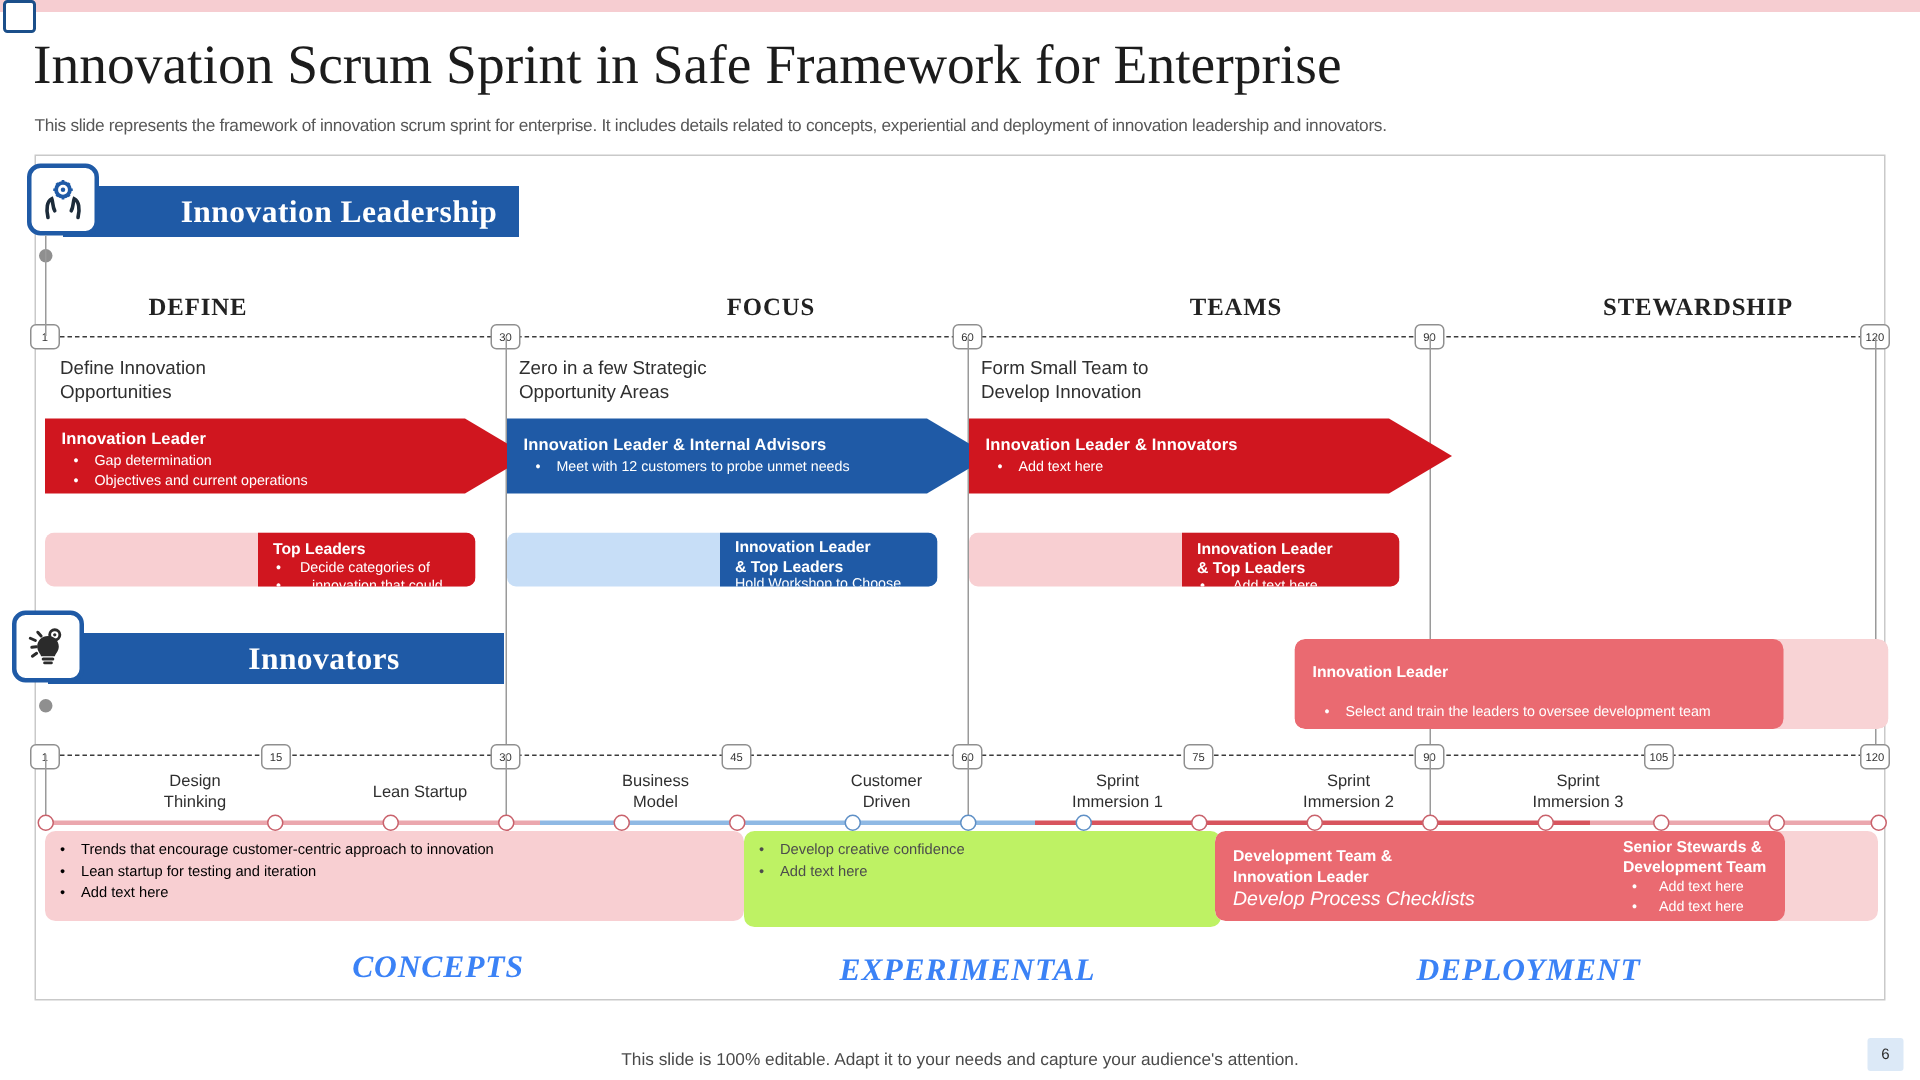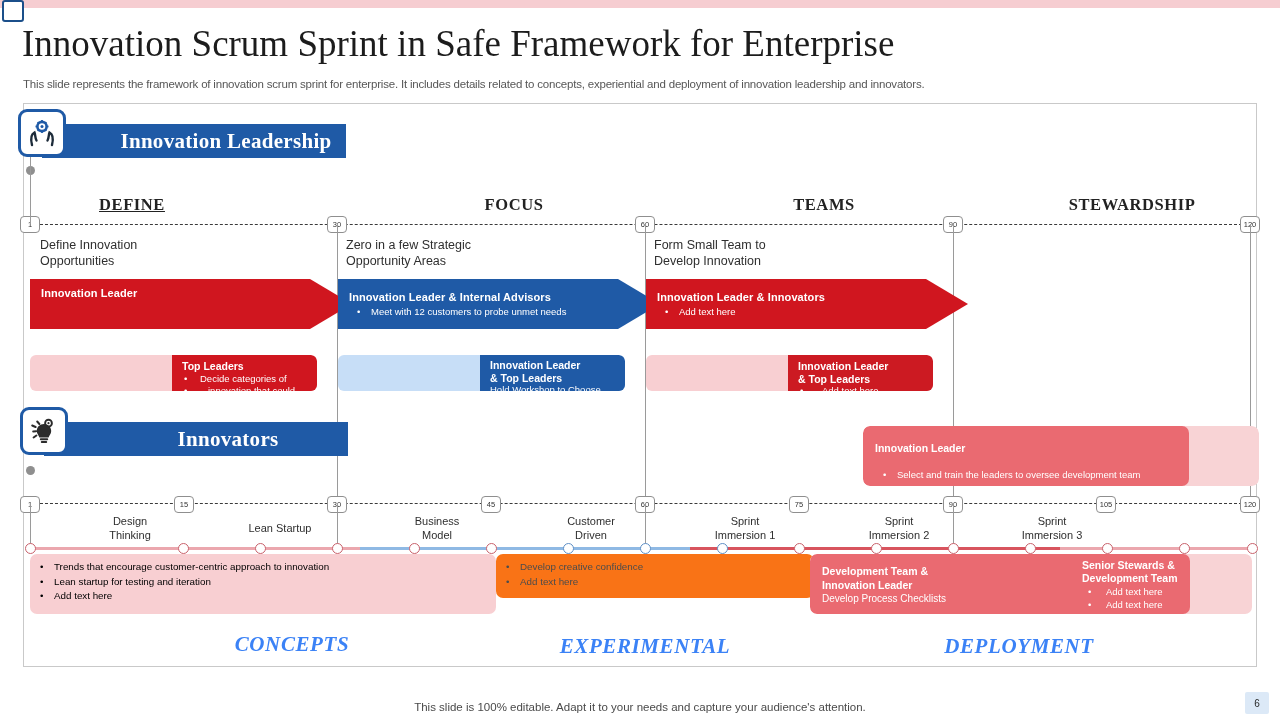--- a/index.html
+++ b/index.html
@@ -105,21 +105,21 @@
             <line x1="20.4" y1="5.1" x2="19.1" y2="6.4"></line>
               <line x1="12.9" y1="12.6" x2="11.6" y2="13.9"></line>
           </g>
           <path d="M6 28 C4.5 22 5.5 17 8.5 15.5 C9.5 18 9 21 10.5 23.5" fill="none" stroke="#1c2b3a" stroke-width="2.4" stroke-linecap="round"></path>
           <path d="M26 28 C27.5 22 26.5 17 23.5 15.5 C22.5 18 23 21 21.5 23.5" fill="none" stroke="#1c2b3a" stroke-width="2.4" stroke-linecap="round"></path>
         </svg>
       </div>
       <span class="pill-label">Innovation Leadership</span>
     </div>
 
-    <div class="phase" style="left:8px;   top:91px; width:200px;text-decoration:underline;">DEFINE</div>
+    <div class="phase" style="left:8px;   top:91px; width:200px;">DEFINE</div>
     <div class="phase" style="left:390px; top:91px; width:200px;">FOCUS</div>
     <div class="phase" style="left:700px; top:91px; width:200px;">TEAMS</div>
     <div class="phase" style="left:984px; top:91px; width:248px;">STEWARDSHIP</div>
 
     <div class="dashline" style="left:6px; top:120px; width:1222px;"></div>
     <div class="dot" style="left:2px; top:62px;"></div>
 
     <div class="node" style="left:-4px;  top:112px;">1</div>
     <div class="node" style="left:303px; top:112px;">30</div>
     <div class="node" style="left:611px; top:112px;">60</div>
@@ -137,20 +137,24 @@
     <div class="leadtext" style="left:322px;top:133px; white-space:pre-line;">Zero in a few Strategic
 Opportunity Areas</div>
     <div class="leadtext" style="left:630px;top:133px; white-space:pre-line;">Form Small Team to
 Develop Innovation</div>
 
     <div class="arrow" style="left:6px; top:175px; width:322px;">
       <div class="body" style="width:280px; background:#d0161f;"></div>
       <div class="head" style="left:280px; border-left:42px solid #d0161f;"></div>
       <div class="txt">
         <div class="hd">Innovation  Leader</div>
+        <ul>
+          <li>Gap determination</li>
+          <li>Objectives and current operations</li>
+        </ul>
       </div>
     </div>
 
     <div class="arrow" style="left:314px; top:175px; width:322px;">
       <div class="body" style="width:280px; background:#1f5aa6;"></div>
       <div class="head" style="left:280px; border-left:42px solid #1f5aa6;"></div>
       <div class="txt" style="top:12px;">
         <div class="hd">Innovation  Leader &amp; Internal Advisors</div>
         <ul>
           <li>Meet with 12 customers to probe unmet needs</li>
@@ -194,21 +198,21 @@
     <div class="sbox" style="left:622px; top:251px; width:287px;">
       <div class="pale" style="width:287px; background:#f8cfd2;"></div>
       <div class="solid" style="left:142px; width:145px; background:#cc1a22; border-radius:0 6px 6px 0;"></div>
       <div class="inner" style="left:152px; top:5px;">
         <div class="hd2">Innovation  Leader</div>
         <div class="hd2">&amp; Top Leaders</div>
         <div class="li2" style="padding-left:24px;">Add text here</div>
       </div>
     </div>
 
-    <div class="pill" style="left:20px; top:318px; width:304px;align-items:center;">
+    <div class="pill" style="left:8px; top:318px; width:304px;align-items:center;">
       <div class="pill-icon">
         <svg width="32" height="32" viewBox="0 0 32 32">
           <path d="M16 9 C20.2 9 23.2 12.2 23.2 16 C23.2 19 21.2 20.4 20.6 22.5 L11.4 22.5 C10.8 20.4 8.8 19 8.8 16 C8.8 12.2 11.8 9 16 9 Z" fill="#2b2b2b"></path>
           <rect x="11.8" y="23.3" width="8.4" height="2" rx="1" fill="#2b2b2b"></rect>
           <rect x="12.8" y="26" width="6.4" height="1.9" rx="0.9" fill="#2b2b2b"></rect>
           <circle cx="20.5" cy="8.2" r="3.4" fill="none" stroke="#2b2b2b" stroke-width="1.9"></circle>
           <circle cx="20.5" cy="8.2" r="1.1" fill="#2b2b2b"></circle>
           <g stroke="#2b2b2b" stroke-width="2" stroke-linecap="round">
             <line x1="4.2" y1="10.5" x2="7.6" y2="12"></line>
             <line x1="5.2" y1="16.5" x2="8.2" y2="16.2"></line>
@@ -284,33 +288,33 @@
     <div class="circ" style="left:1223px; top:439px; border:1.4px solid #c9626c;"></div>
 
     <div class="bbox" style="left:6px; top:450px; width:466px; height:60px; background:#f8cfd2;">
       <ul style="padding-top:6px; color:#000000;">
         <li>Trends that encourage customer-centric approach to innovation</li>
         <li>Lean startup for testing  and iteration</li>
         <li>Add text here</li>
       </ul>
     </div>
 
-    <div class="bbox" style="left:472px; top:450px; width:318px; height:44px; background:#f97316;">
+    <div class="bbox" style="left:472px; top:450px; width:318px; height:64px; background:#bef264;">
       <ul style="padding-top:6px; color:#4c4c4c;">
         <li>Develop creative confidence</li>
         <li>Add text here</li>
       </ul>
     </div>
 
     <div class="bbox" style="left:786px; top:450px; width:442px; height:60px; background:#f8d3d5;">
       <div style="position:absolute; left:0; top:0; width:380px; height:60px; background:#ea6a71; border-radius:7px;"></div>
       <div style="position:absolute; left:12px; top:11px; color:#fff;">
         <div style="font-size:10.5px; font-weight:bold; line-height:13.5px; white-space:pre-line;">Development Team &amp;
 Innovation  Leader</div>
-        <div style="font-size:10px; line-height:13px;">Develop Process Checklists</div>
+        <div style="font-size:13px; line-height:13px;font-style:italic;">Develop Process Checklists</div>
       </div>
       <div style="position:absolute; left:272px; top:5px; color:#fff;">
         <div style="font-size:10.5px; font-weight:bold; line-height:13px; white-space:pre-line;">Senior Stewards &amp;
 Development Team</div>
         <div style="font-size:9.5px; line-height:13px; padding-left:24px; position:relative;"><span style="position:absolute;left:6px;">•</span>Add text here</div>
         <div style="font-size:9.5px; line-height:13px; padding-left:24px; position:relative;"><span style="position:absolute;left:6px;">•</span>Add text here</div>
       </div>
     </div>
 
     <div class="bottomphase" style="left:168px; top:528px; width:200px;">CONCEPTS</div>

